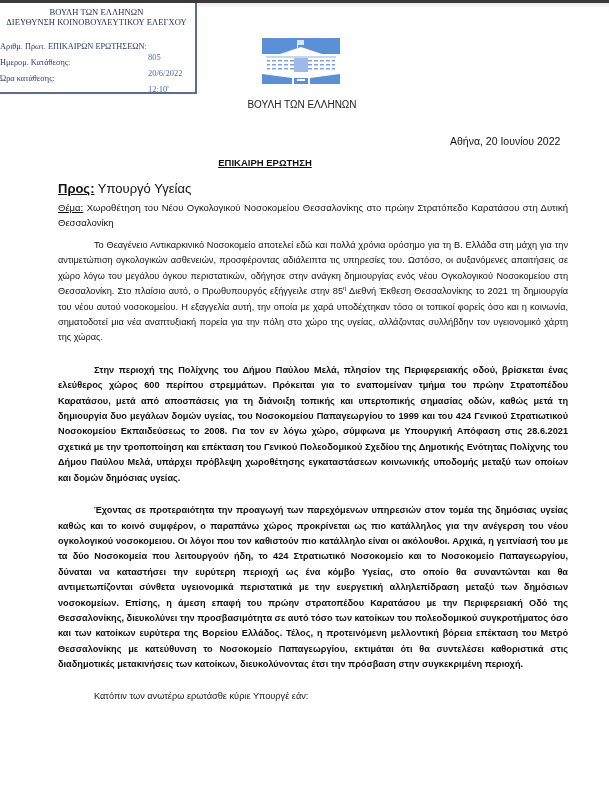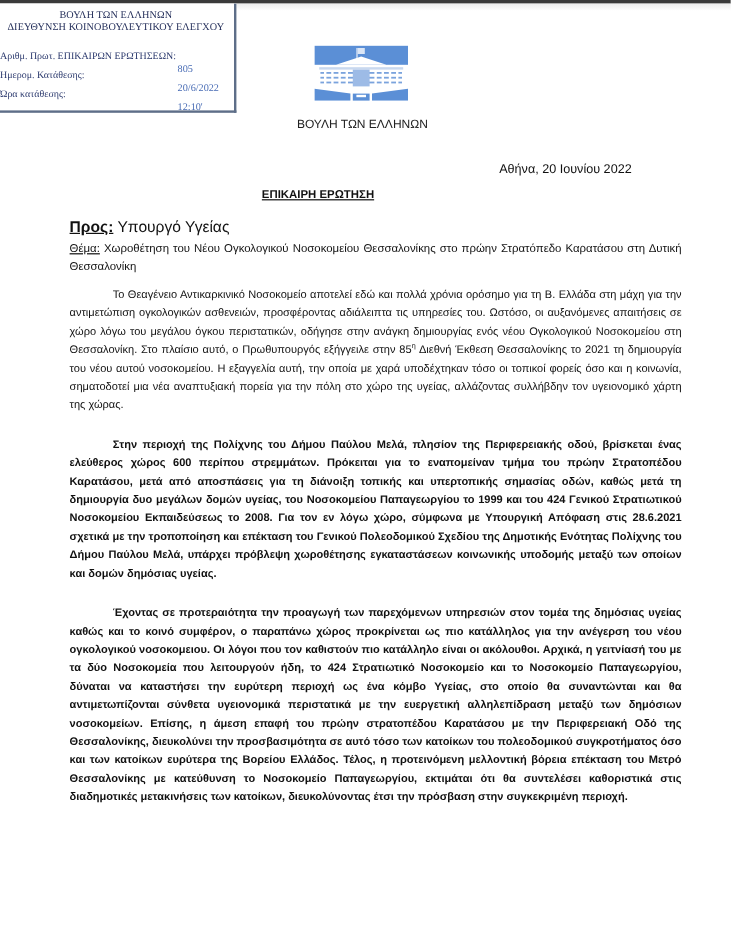--- a/index.html
+++ b/index.html
@@ -32,21 +32,21 @@
   .infobox .row { position: absolute; left: 2px; font-size: 8.3px; color: #2c3a6e; }
   .infobox .val { position: absolute; left: 150px; font-size: 8.5px; color: #4a6db5; margin-top: 10px; }
   .r1 { top: 39px; } .r2 { top: 55px; } .r3 { top: 71px; }
 
   .logo { position: absolute; left: 262px; top: 38px; width: 78px; height: 46px; }
   .org-name {
     position: absolute; left: 240px; top: 99px; width: 124px; text-align: center;
     font-size: 10px; color: #222;
   }
   .date {
-    position: absolute; left: 416px; top: 135px; font-size: 10.5px; color: #111;
+    position: absolute; left: 450px; top: 135px; font-size: 10.5px; color: #111;
   }
   .title {
     position: absolute; left: 0; top: 157px; width: 530px; text-align: center;
     font-size: 9.5px; font-weight: bold; text-decoration: underline;
   }
   .to {
     position: absolute; left: 58px; top: 181px; font-size: 13px;
   }
   .to b { text-decoration: underline; }
   .subject {
@@ -125,13 +125,14 @@
 
 <div class="subject">
   <span class="lbl">Θέμα:</span>
   <span>Χωροθέτηση του Νέου Ογκολογικού Νοσοκομείου Θεσσαλονίκης στο πρώην Στρατόπεδο Καρατάσου στη Δυτική Θεσσαλονίκη</span>
 </div>
 
 <div class="body">
   <p class="ind"><span>Το Θεαγένειο Αντικαρκινικό Νοσοκομείο αποτελεί εδώ και πολλά χρόνια ορόσημο για τη Β. Ελλάδα στη μάχη για την αντιμετώπιση ογκολογικών ασθενειών, προσφέροντας αδιάλειπτα τις υπηρεσίες του. Ωστόσο, οι αυξανόμενες απαιτήσεις σε χώρο λόγω του μεγάλου όγκου περιστατικών, οδήγησε στην ανάγκη δημιουργίας ενός νέου Ογκολογικού Νοσοκομείου στη Θεσσαλονίκη. Στο πλαίσιο αυτό, ο Πρωθυπουργός εξήγγειλε στην 85</span><sup>η</sup><span> Διεθνή Έκθεση Θεσσαλονίκης το 2021 τη δημιουργία του νέου αυτού νοσοκομείου. Η εξαγγελία αυτή, την οποία με χαρά υποδέχτηκαν τόσο οι τοπικοί φορείς όσο και η κοινωνία, σηματοδοτεί μια νέα αναπτυξιακή πορεία για την πόλη στο χώρο της υγείας, αλλάζοντας συλλήβδην τον υγειονομικό χάρτη της χώρας.</span></p>
   <p class="ind2 gap">Στην περιοχή της Πολίχνης του Δήμου Παύλου Μελά, πλησίον της Περιφερειακής οδού, βρίσκεται ένας ελεύθερος χώρος 600 περίπου στρεμμάτων. Πρόκειται για το εναπομείναν τμήμα του πρώην Στρατοπέδου Καρατάσου, μετά από αποσπάσεις για τη διάνοιξη τοπικής και υπερτοπικής σημασίας οδών, καθώς μετά τη δημιουργία δυο μεγάλων δομών υγείας, του Νοσοκομείου Παπαγεωργίου το 1999 και του 424 Γενικού Στρατιωτικού Νοσοκομείου Εκπαιδεύσεως το 2008. Για τον εν λόγω χώρο, σύμφωνα με Υπουργική Απόφαση στις 28.6.2021 σχετικά με την τροποποίηση και επέκταση του Γενικού Πολεοδομικού Σχεδίου της Δημοτικής Ενότητας Πολίχνης του Δήμου Παύλου Μελά, υπάρχει πρόβλεψη χωροθέτησης εγκαταστάσεων κοινωνικής υποδομής μεταξύ των οποίων και δομών δημόσιας υγείας.</p>
   <p class="ind2 gap">Έχοντας σε προτεραιότητα την προαγωγή των παρεχόμενων υπηρεσιών στον τομέα της δημόσιας υγείας καθώς και το κοινό συμφέρον, ο παραπάνω χώρος προκρίνεται ως πιο κατάλληλος για την ανέγερση του νέου ογκολογικού νοσοκομειου. Οι λόγοι που τον καθιστούν πιο κατάλληλο είναι οι ακόλουθοι. Αρχικά, η γειτνίασή του με τα δύο Νοσοκομεία που λειτουργούν ήδη, το 424 Στρατιωτικό Νοσοκομείο και το Νοσοκομείο Παπαγεωργίου, δύναται να καταστήσει την ευρύτερη περιοχή ως ένα κόμβο Υγείας, στο οποίο θα συναντώνται και θα αντιμετωπίζονται σύνθετα υγειονομικά περιστατικά με την ευεργετική αλληλεπίδραση μεταξύ των δημόσιων νοσοκομείων. Επίσης, η άμεση επαφή του πρώην στρατοπέδου Καρατάσου με την Περιφερειακή Οδό της Θεσσαλονίκης,  διευκολύνει την προσβασιμότητα σε αυτό τόσο των κατοίκων του πολεοδομικού συγκροτήματος όσο και των κατοίκων ευρύτερα της Βορείου Ελλάδος. Τέλος, η προτεινόμενη μελλοντική βόρεια επέκταση του Μετρό Θεσσαλονίκης με κατεύθυνση το Νοσοκομείο Παπαγεωργίου, εκτιμάται ότι θα συντελέσει καθοριστικά στις διαδημοτικές μετακινήσεις των κατοίκων, διευκολύνοντας έτσι την πρόσβαση στην συγκεκριμένη περιοχή.</p>
+  <p class="ind gap2">Κατόπιν των ανωτέρω ερωτάσθε κύριε Υπουργέ εάν:</p>
 </div>
 
 </body></html>

